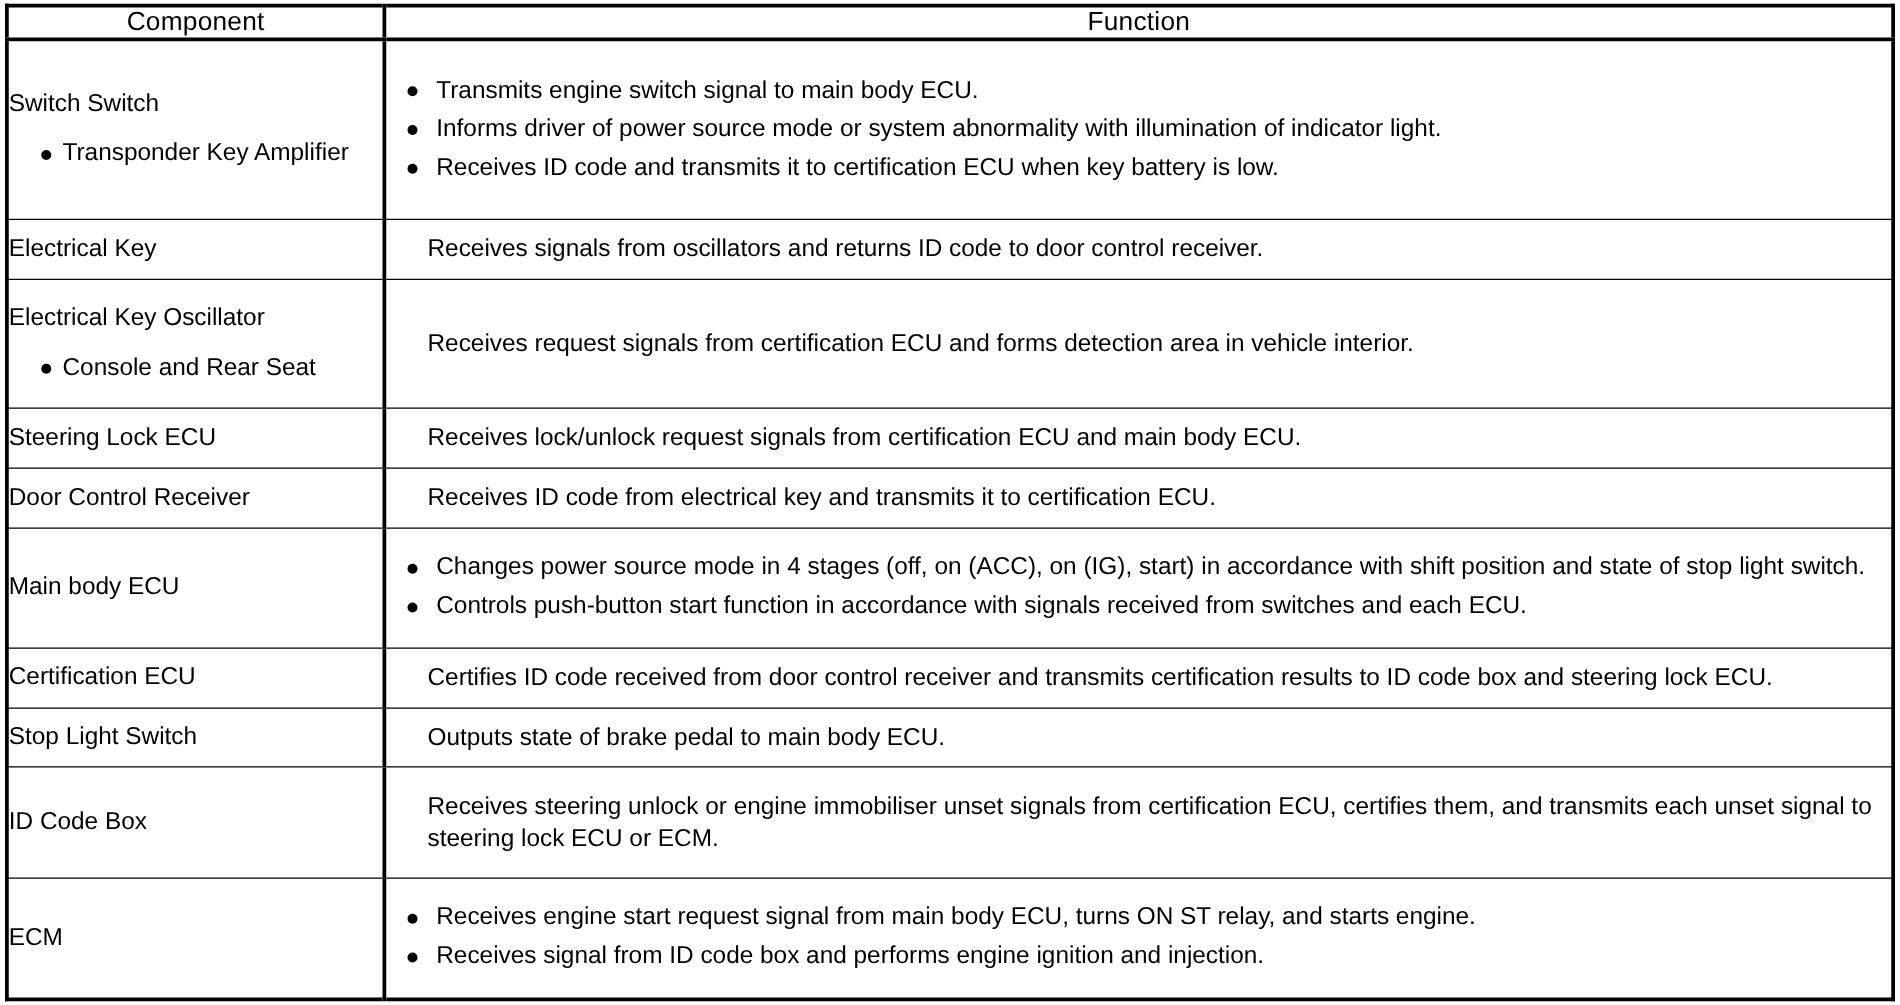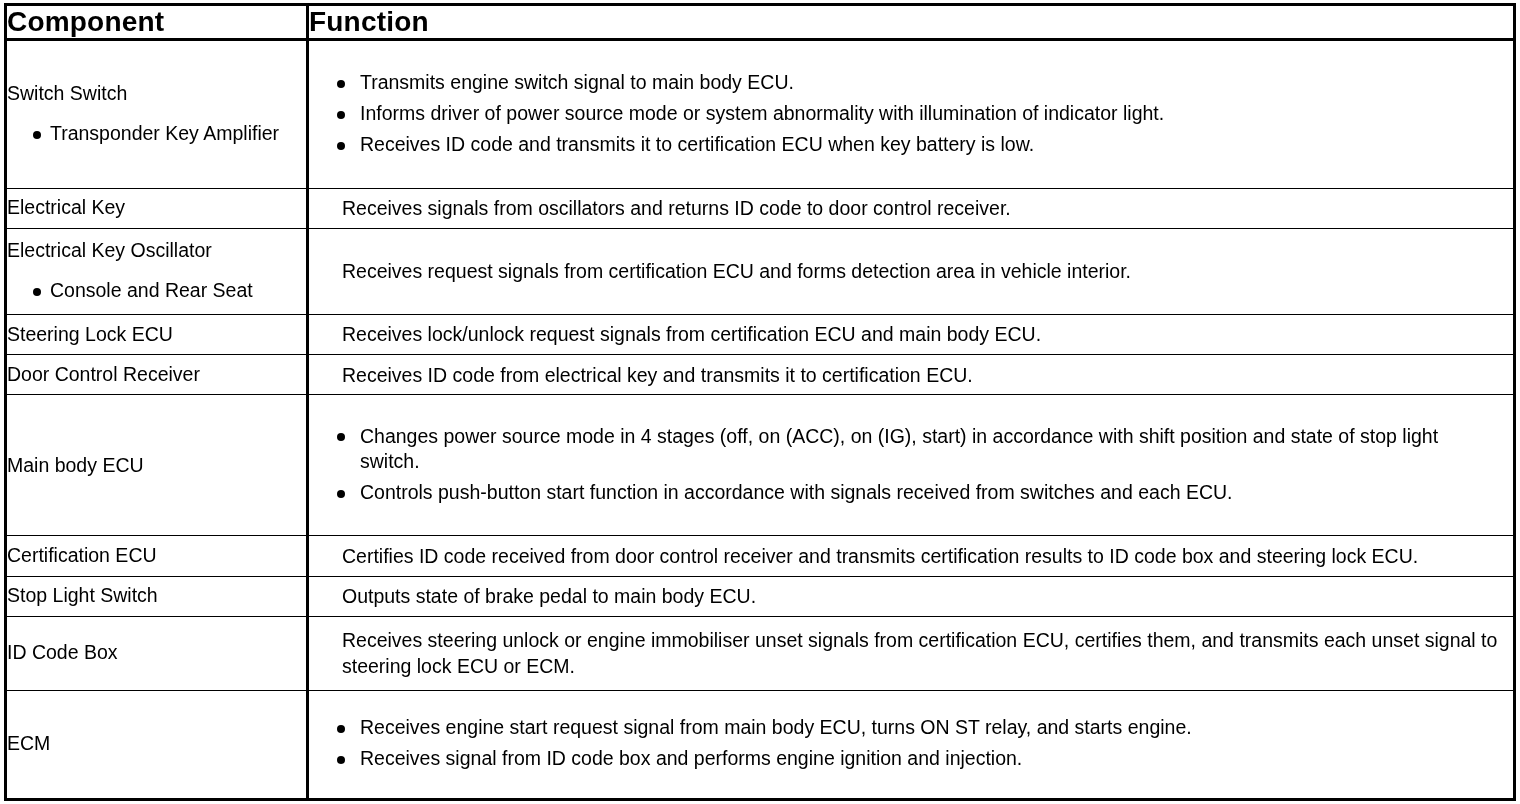--- a/index.html
+++ b/index.html
@@ -47,23 +47,23 @@
     border-left: none;
   }
   table.spec th:last-child, table.spec td:last-child {
     border-right: none;
   }
   table.spec th.col-div, table.spec td.col-div {
     border-left: 3px solid #000000;
   }
 
   .hdr {
-    text-align: left;
-    font-size: 28px;
-    font-weight: bold;
+    text-align: center;
+    font-size: 21px;
+    font-weight: normal;
     letter-spacing: 0.2px;
     padding: 8px 0 9px 0;
   }
   .comp {
     font-size: 19.5px;
     line-height: 1.32;
     padding: 9px 0 9px 10px;
   }
   .comp .main-label {
     display: block;
@@ -92,21 +92,21 @@
     font-size: 19.5px;
     line-height: 1.36;
     padding: 8px 12px 8px 12px;
   }
   .func .plain {
     display: block;
     padding: 2px 0 2px 0;
     margin-left: 33px;
   }
   .func ul.b-list {
-    margin: 11px;
+    margin: 0;
     padding: 0;
     list-style: none;
   }
   .func ul.b-list li {
     position: relative;
     padding-left: 40px;
     padding-top: 2px;
     padding-bottom: 3px;
     line-height: 1.33;
   }

